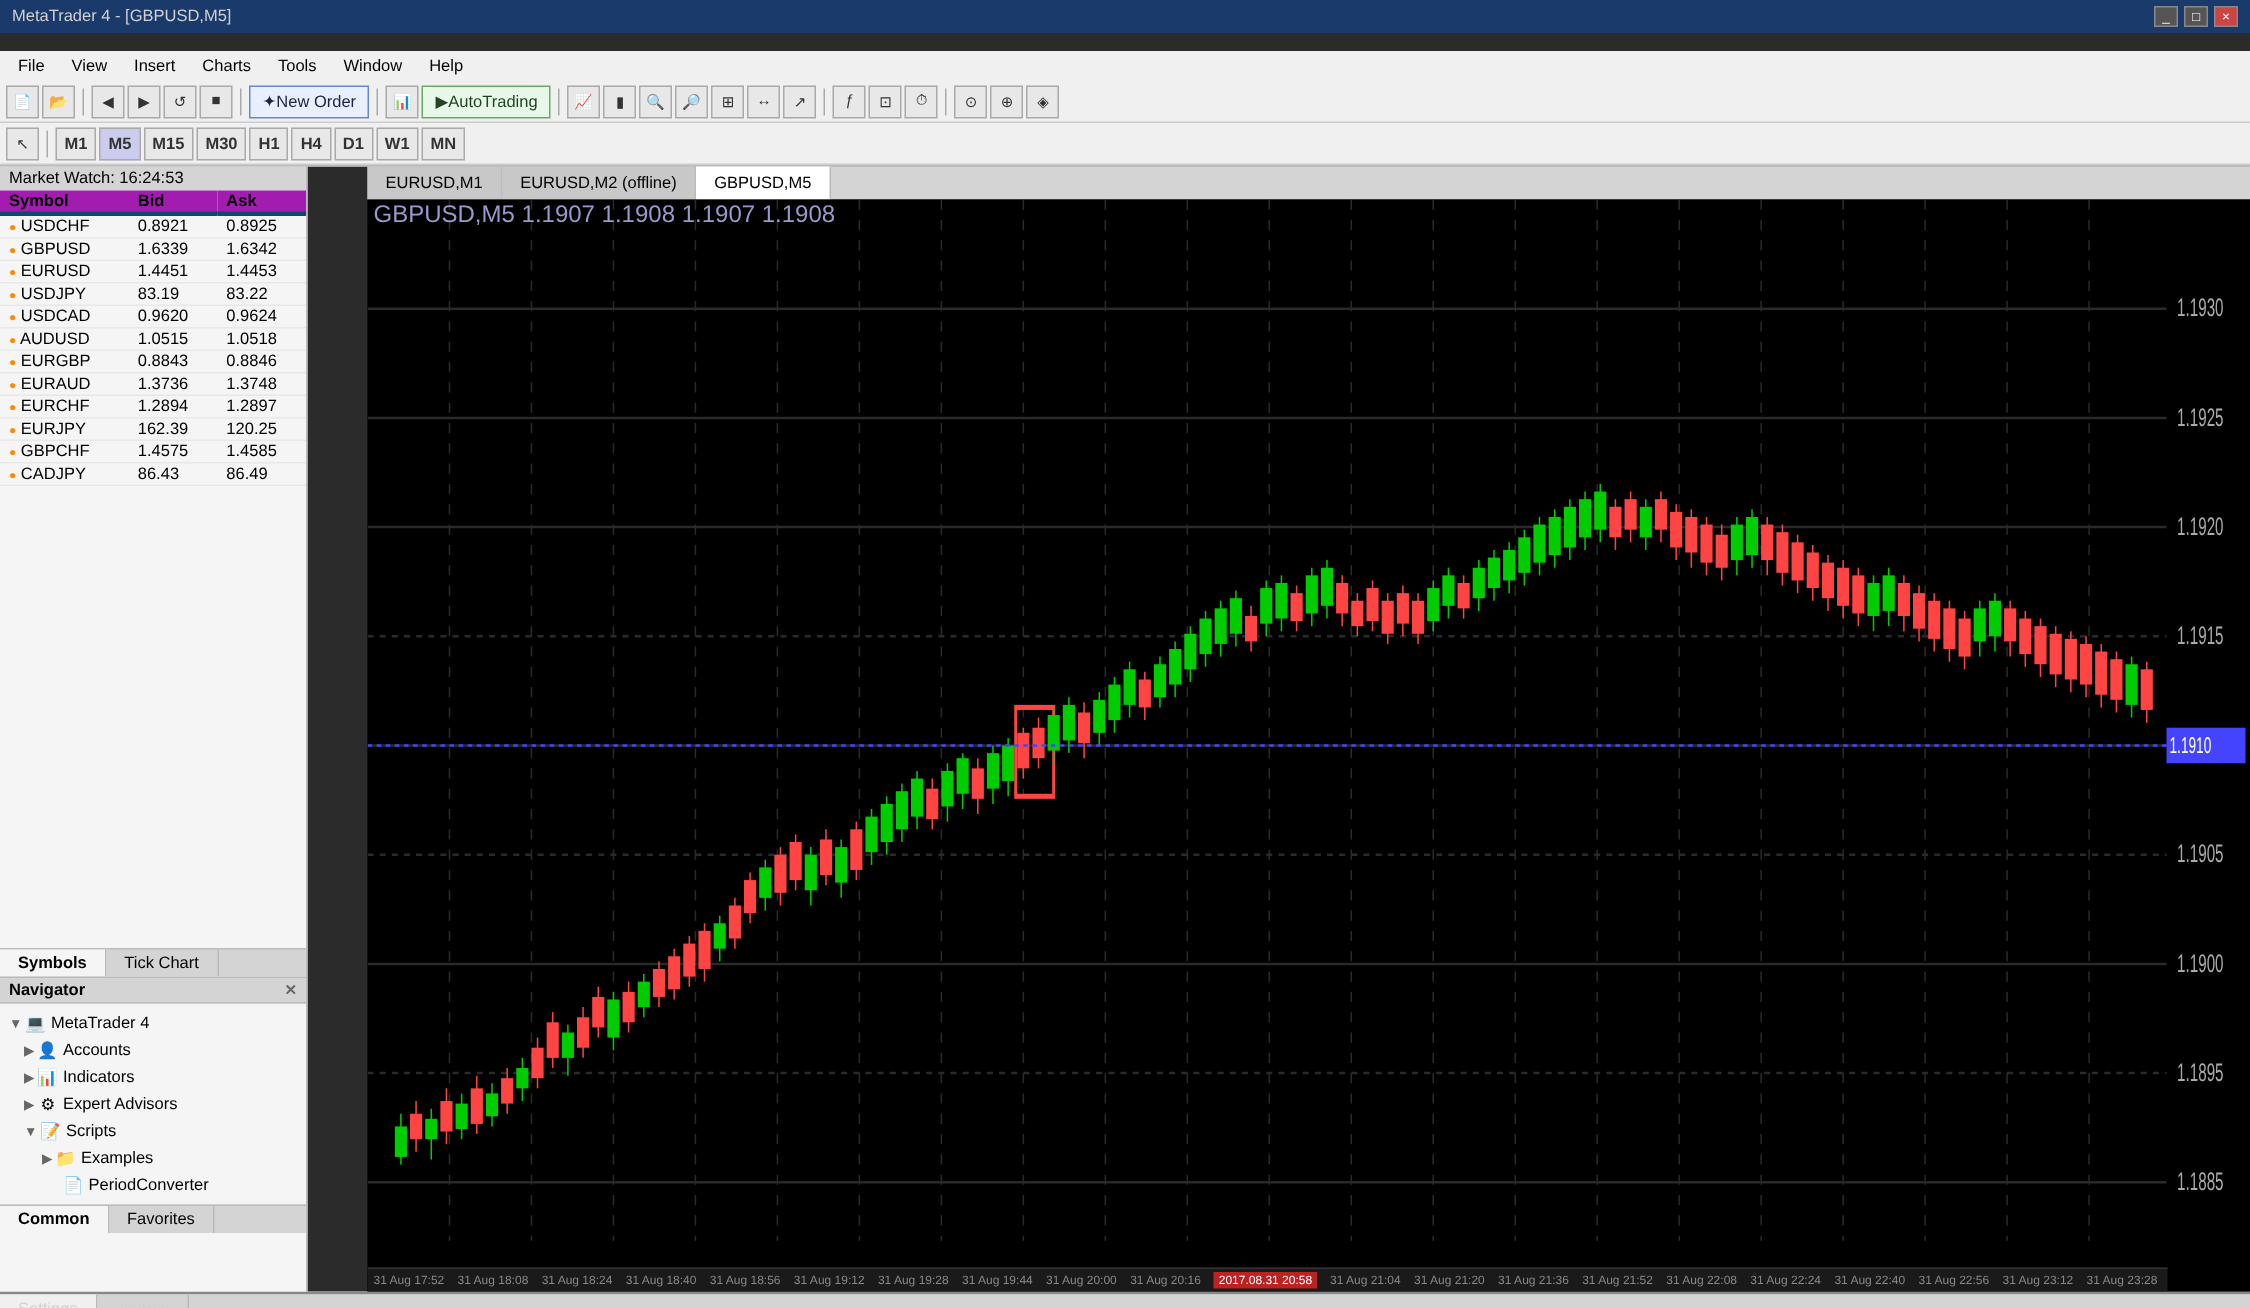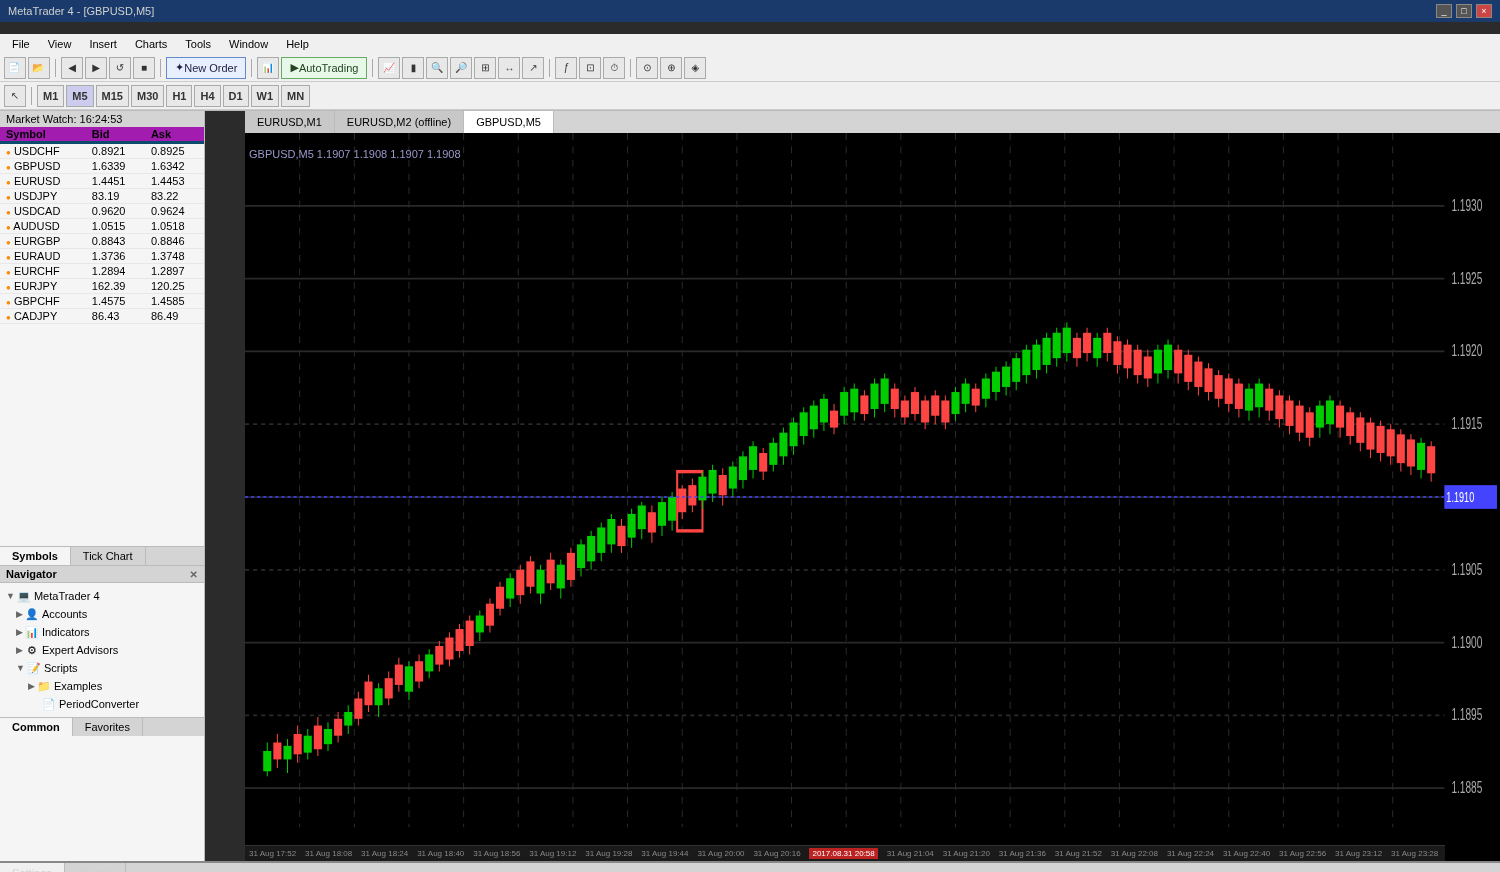--- a/index.html
+++ b/index.html
@@ -31,38 +31,38 @@
     .market-watch { flex: 1; overflow: hidden; }
     .market-watch-header { display: flex; justify-content: space-between; align-items: center; padding: 2px 6px; background: #d4d4d4; font-size: 11px; color: #000; }
     .mw-table { width: 100%; border-collapse: collapse; font-size: 11px; }
     .mw-table th { background: #a21caf; padding: 1px 6px; text-align: left; color: #000; border-bottom: 3px solid #0c4a6e; }
     .mw-table td { padding: 1px 6px; color: #000; border-bottom: 1px solid #e8e8e8; }
     .tab-bar { display: flex; background: #d4d4d4; border-top: 1px solid #bbb; }
     .tab { padding: 3px 12px; font-size: 11px; color: #000; cursor: pointer; border-right: 1px solid #bbb; }
     .tab.active { background: #f5f5f5; font-weight: bold; }
 
     
-    .navigator { height: 296px; border-top: 1px solid #bbb; background: #f5f5f5; overflow: hidden; }
+    .navigator { height: 210px; border-top: 1px solid #bbb; background: #f5f5f5; overflow: hidden; }
     .nav-header { background: #d4d4d4; padding: 2px 6px; font-size: 11px; font-weight: bold; color: #000; display: flex; justify-content: space-between; align-items: center; border-bottom: 1px solid #bbb; }
     .nav-close { cursor: pointer; font-size: 10px; color: #666; }
     .nav-tree { padding: 4px 0; }
     .tree-item { display: flex; align-items: center; padding: 2px 6px; cursor: pointer; font-size: 11px; color: #000; }
     .tree-icon { width: 14px; height: 14px; display: inline-flex; align-items: center; justify-content: center; margin-right: 3px; }
     .tree-expand { font-size: 9px; color: #666; margin-right: 2px; }
     .indent1 { padding-left: 16px; }
     .indent2 { padding-left: 28px; }
     .folder-icon { color: #f5a623; }
 
     
     .nav-tabs { display: flex; background: #d4d4d4; border-top: 1px solid #bbb; }
     .chart-tabs { display: flex; background: #d4d4d4; align-items: flex-end; height: 22px; }
     .chart-tab { padding: 2px 12px; font-size: 11px; color: #000; cursor: pointer; background: #c8c8c8; border-right: 1px solid #bbb; height: 22px; display: flex; align-items: center; }
     .chart-tab.active { background: #fff; font-weight: normal; }
     .chart-main { flex: 1; position: relative; background: #000; overflow: hidden; }
-    .chart-title { position: absolute; top: 15px; left: 4px; color: #9999cc; font-size: 11px; z-index: 10; }
+    .chart-title { position: absolute; top: 2px; left: 4px; color: #9999cc; font-size: 16px; z-index: 10; }
 
     
     .candles-svg { width: 100%; height: 100%; }
 
     
     .annotation-box { position: absolute; background: #fff; border: 2px solid #000; padding: 12px 16px; text-align: center; font-size: 16px; color: #000; font-weight: bold; direction: rtl; z-index: 20; right: 200px; bottom: 60px; }
 
     
     .bottom-panel { height: 250px; background: #f0f0f0; border-top: 2px solid #888; display: flex; flex-direction: column; }
     .bottom-tabs { display: flex; background: #d4d4d4; border-bottom: 1px solid #bbb; height: 20px; }

